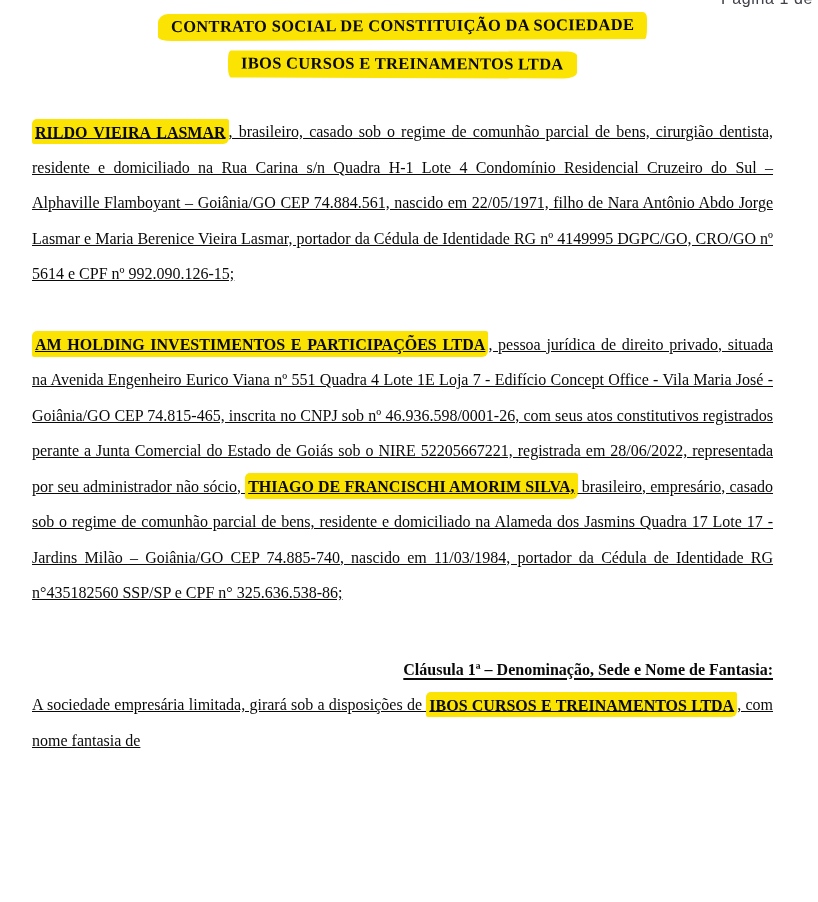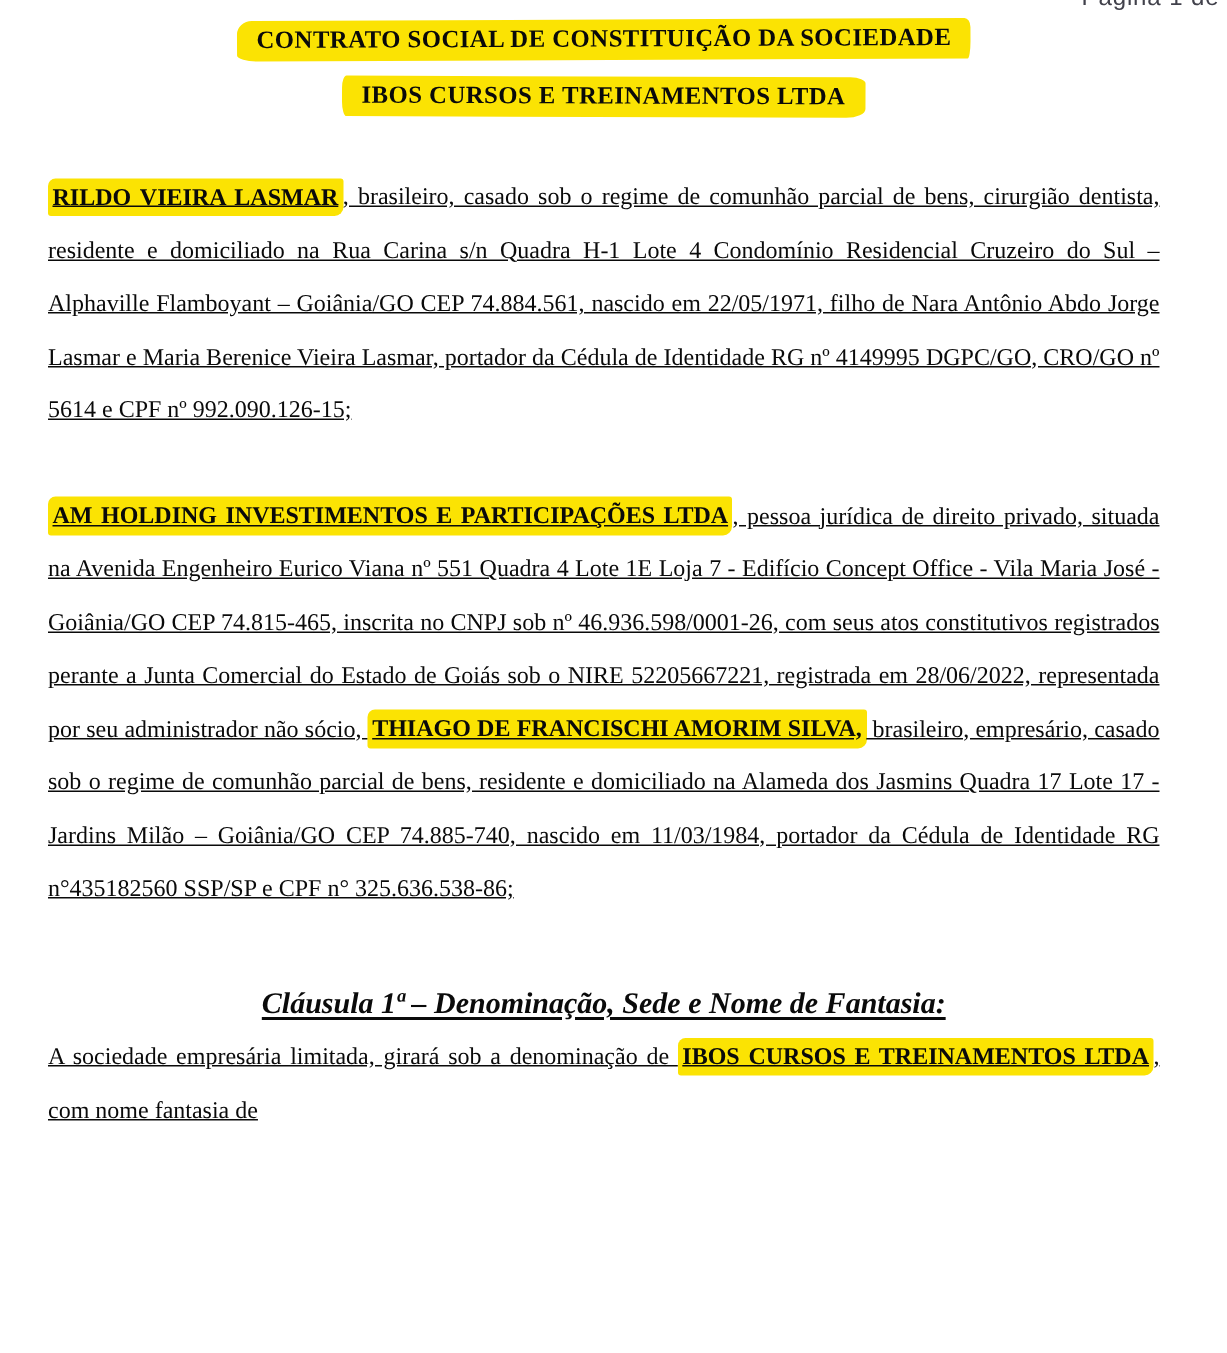--- a/index.html
+++ b/index.html
@@ -58,28 +58,27 @@
     -webkit-box-decoration-break: clone;
     box-decoration-break: clone;
     border-radius: 5px 2px 6px 2px;
   }
   .b { font-weight: bold; }
   .p1 { margin-top: 36px; }
   .p2 { margin-top: 35px; }
   .p3 { margin-top: 69px; }
   .clause-heading {
     margin: 41px 0 0;
-    font-size: 20px;
+    font-size: 16px;
     line-height: 35.5px;
     font-weight: bold;
     text-decoration: underline;
     text-decoration-thickness: 1.5px;
     text-underline-offset: 3px;
-    text-align: center;
-    font-style: italic;
+    text-align: right;
   }
   .p4 { margin-top: 0; }
 </style>
 </head>
 <body>
 
 <div class="page">
 
   <div class="pagina">Página 1 de</div>
 
@@ -94,16 +93,16 @@
       </div>
     </div>
 
     <p class="para p1"><span class="b hl">RILDO VIEIRA LASMAR</span><span>, brasileiro, casado sob o regime de comunhão parcial de bens, cirurgião dentista, residente e domiciliado na Rua Carina s/n Quadra H-1 Lote 4 Condomínio Residencial Cruzeiro do Sul – Alphaville Flamboyant – Goiânia/GO CEP 74.884.561, nascido em 22/05/1971, filho de Nara Antônio Abdo Jorge Lasmar e Maria Berenice Vieira Lasmar, portador da Cédula de Identidade RG nº 4149995 DGPC/GO, CRO/GO nº 5614 e CPF nº 992.090.126-15;</span></p>
 
     <p class="para p2"><span class="b hl">AM HOLDING INVESTIMENTOS E PARTICIPAÇÕES LTDA</span><span>, pessoa jurídica de direito privado, situada na Avenida Engenheiro Eurico Viana nº 551 Quadra 4 Lote 1E Loja 7 - Edifício Concept Office - Vila Maria José - Goiânia/GO CEP 74.815-465, inscrita no CNPJ sob nº 46.936.598/0001-26, com seus atos constitutivos registrados perante a Junta Comercial do Estado de Goiás sob o NIRE 52205667221, registrada em 28/06/2022, representada por seu administrador não sócio, </span><span class="b hl">THIAGO DE FRANCISCHI AMORIM SILVA,</span><span> brasileiro, empresário, casado sob o regime de comunhão parcial de bens, residente e domiciliado na Alameda dos Jasmins Quadra 17 Lote 17 - Jardins Milão – Goiânia/GO CEP 74.885-740, nascido em 11/03/1984, portador da Cédula de Identidade RG n°435182560 SSP/SP e CPF n° 325.636.538-86;</span></p>
 
 
     <h2 class="clause-heading">Cláusula 1ª – Denominação, Sede e Nome de Fantasia:</h2>
 
-    <p class="para p4"><span>A sociedade empresária limitada, girará sob a denominação de </span><span class="b hl">IBOS CURSOS E TREINAMENTOS LTDA</span><span>, com nome fantasia de </span></p>
+    <p class="para p4"><span>A sociedade empresária limitada, girará sob a disposições de </span><span class="b hl">IBOS CURSOS E TREINAMENTOS LTDA</span><span>, com nome fantasia de </span></p>
 
   </div>
 </div>
 
 </body></html>

